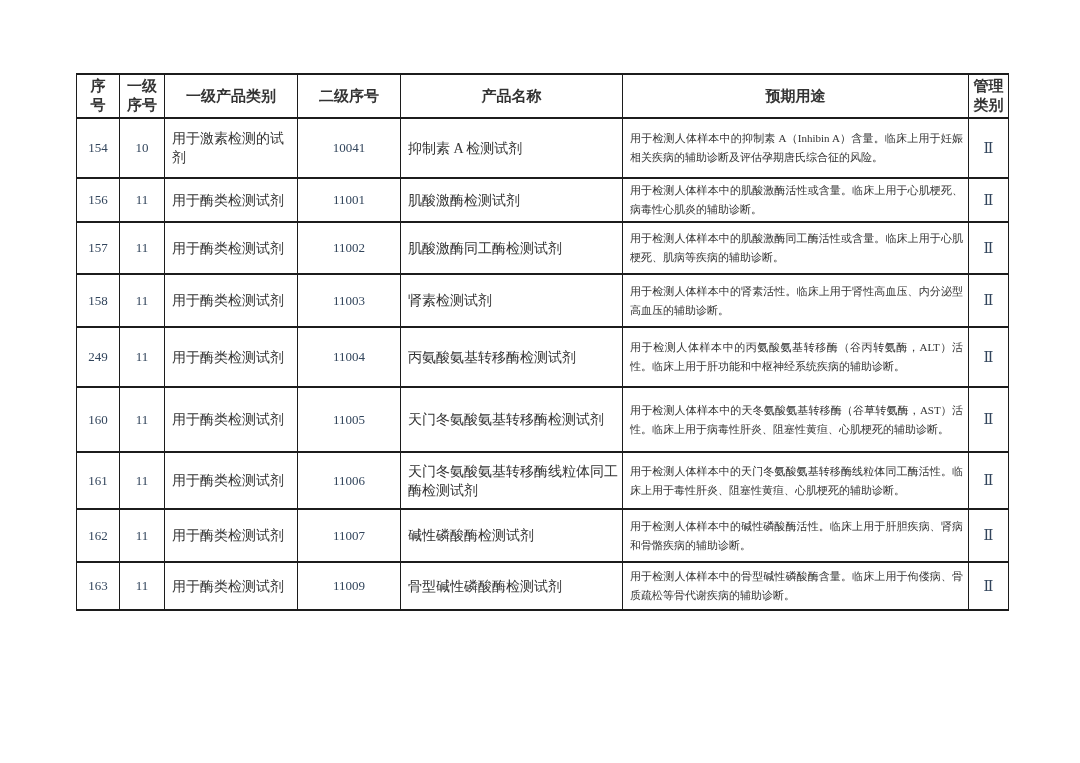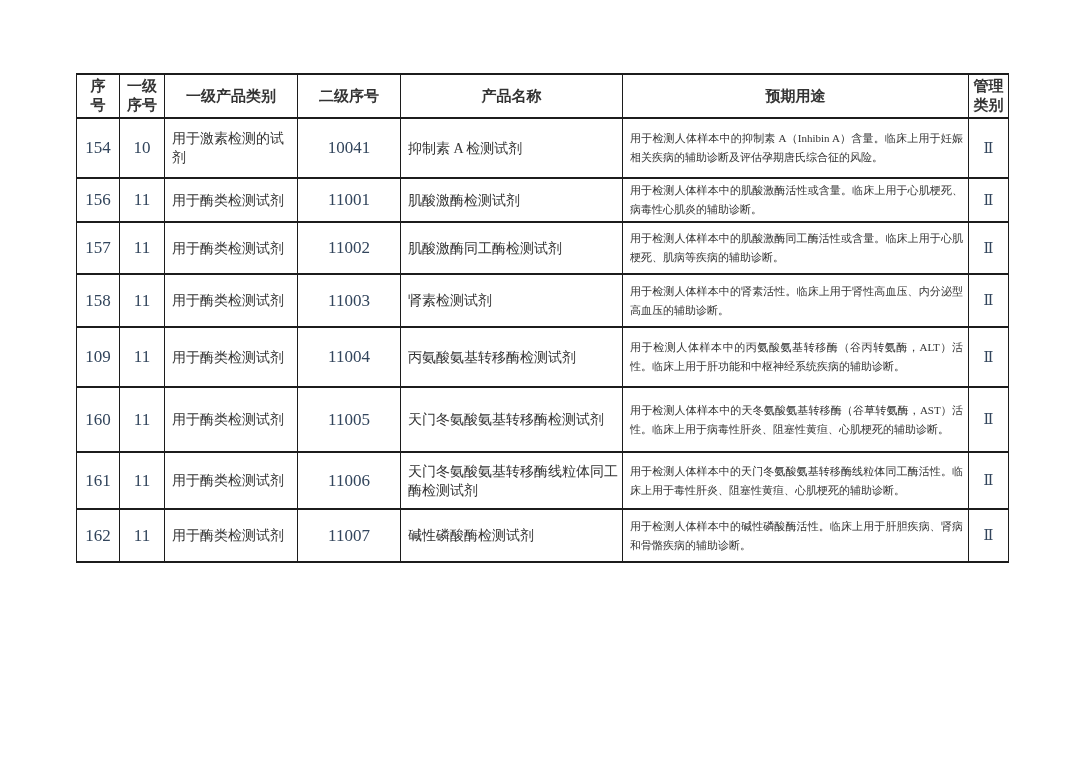--- a/index.html
+++ b/index.html
@@ -26,21 +26,21 @@
     border-top:2px solid var(--border);
     border-bottom:2px solid var(--border);
     vertical-align:middle;
     overflow:hidden;
   }
   .doc-table th{
     font-weight:bold;text-align:center;font-size:15px;line-height:19px;
     white-space:pre-line;padding:2px 1px;color:var(--text);
   }
   td.c-num{
-    text-align:center;font-size:17px;color:var(--num);
+    text-align:center;font-size:13px;color:var(--num);
     font-family:"Liberation Serif","DejaVu Serif",serif;
   }
   td.c-text{
     text-align:left;font-size:14px;line-height:19px;
     padding:2px 4px 2px 7px;color:var(--text);
   }
   td.c-use{
     text-align:justify;font-size:11px;line-height:19px;
     padding:2px 5px 2px 7px;color:var(--text);
     vertical-align:middle;
@@ -107,21 +107,21 @@
       <tr style="height: 53px; padding-left: 16px;">
         <td class="c-num">158</td>
         <td class="c-num">11</td>
         <td class="c-text">用于酶类检测试剂</td>
         <td class="c-num">11003</td>
         <td class="c-text">肾素检测试剂</td>
         <td class="c-use">用于检测人体样本中的肾素活性。临床上用于肾性高血压、内分泌型高血压的辅助诊断。</td>
         <td class="c-class">Ⅱ</td>
       </tr>
       <tr style="height: 60px;">
-        <td class="c-num">109</td>
+        <td class="c-num">249</td>
         <td class="c-num">11</td>
         <td class="c-text">用于酶类检测试剂</td>
         <td class="c-num">11004</td>
         <td class="c-text">丙氨酸氨基转移酶检测试剂</td>
         <td class="c-use">用于检测人体样本中的丙氨酸氨基转移酶（谷丙转氨酶，ALT）活性。临床上用于肝功能和中枢神经系统疾病的辅助诊断。</td>
         <td class="c-class">Ⅱ</td>
       </tr>
       <tr style="height: 65px;">
         <td class="c-num">160</td>
         <td class="c-num">11</td>
@@ -142,14 +142,23 @@
       </tr>
       <tr style="height: 53px;">
         <td class="c-num">162</td>
         <td class="c-num">11</td>
         <td class="c-text">用于酶类检测试剂</td>
         <td class="c-num">11007</td>
         <td class="c-text">碱性磷酸酶检测试剂</td>
         <td class="c-use">用于检测人体样本中的碱性磷酸酶活性。临床上用于肝胆疾病、肾病和骨骼疾病的辅助诊断。</td>
         <td class="c-class">Ⅱ</td>
       </tr>
+      <tr style="height: 48px;">
+        <td class="c-num">163</td>
+        <td class="c-num">11</td>
+        <td class="c-text">用于酶类检测试剂</td>
+        <td class="c-num">11009</td>
+        <td class="c-text">骨型碱性磷酸酶检测试剂</td>
+        <td class="c-use">用于检测人体样本中的骨型碱性磷酸酶含量。临床上用于佝偻病、骨质疏松等骨代谢疾病的辅助诊断。</td>
+        <td class="c-class">Ⅱ</td>
+      </tr>
     </tbody>
 </table>
 
 </body></html>

